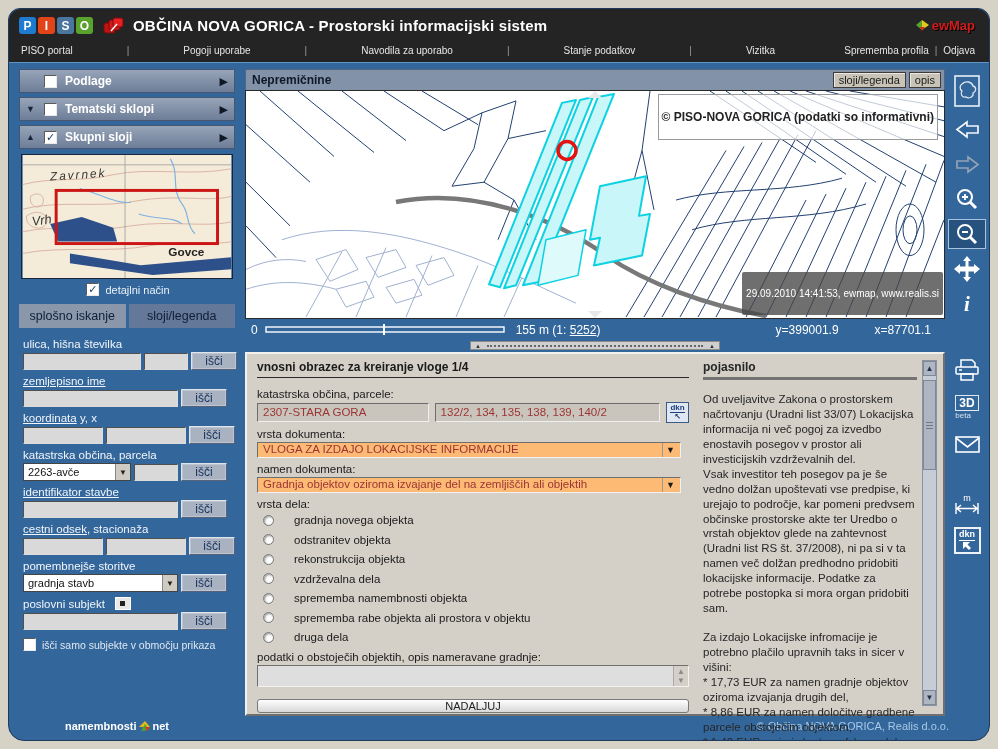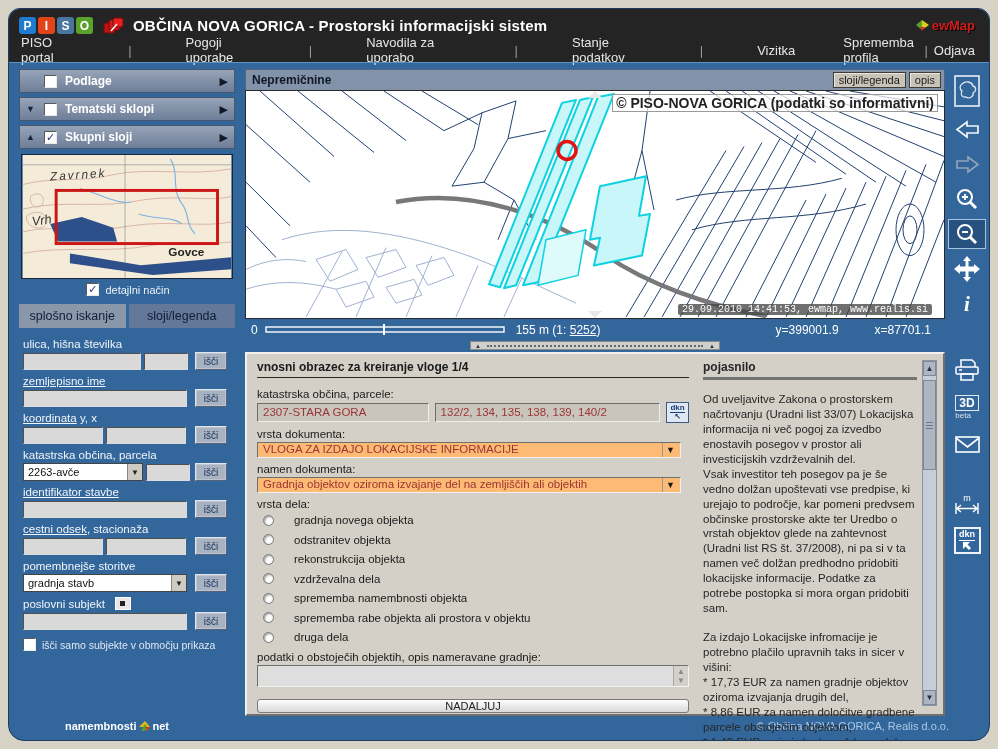--- a/index.html
+++ b/index.html
@@ -15,21 +15,21 @@
   .logo { display: flex; gap: 2px; margin-right: 6px; }
   .logo .lt { width: 17px; height: 17px; border-radius: 3px; color: #fff; font-weight: bold;
               font-size: 12px; display: flex; align-items: center; justify-content: center; }
   .lt-p { background: #1f7bd0; } .lt-i { background: #e04418; }
   .lt-s { background: #49759e; } .lt-o { background: #59a22b; }
   .docsicon { margin: 0 8px 0 4px; }
   .apptitle { color: #fff; font-weight: bold; font-size: 15px; letter-spacing: .2px; }
   .ewmap { margin-left: auto; display: flex; align-items: center; gap: 3px; }
   .ewmap .bt { color: #d21c1c; font-weight: bold; font-size: 13px; text-shadow: 1px 1px 0 #000; }
   .menurow { height: 20px; display: flex; align-items: center; padding: 0 14px 4px 12px;
-             font-size: 13px; color: #e6e6e6; gap: 48px; }
+             font-size: 10px; color: #e6e6e6; gap: 48px; }
   .menurow .mi { cursor: pointer; }
   .menurow .sep { color: #9a9a9a; padding: 0 6px; }
   .menuright { margin-left: auto; display: flex; align-items: center; }
 
   
   .content { flex: 1; display: flex; padding: 6px 0 0 8px; border-top: 1px solid #5e93c6; min-height: 0; }
 
   
   .sidebar { width: 222px; flex: none; }
   .panelrow { height: 24px; margin: 0 4px 4px 2px; display: flex; align-items: center;
@@ -50,22 +50,22 @@
   .tab.active { background: #8a97ab; }
   .tab.inactive { background: #64789a; margin-left: 3px; }
 
   .sfield { margin: 0 12px 5px 6px; }
   .sfield .lab { font-size: 11.5px; color: #f2f6fb; margin-bottom: 2px; }
   .sfield .lab .lnk { text-decoration: underline; cursor: pointer; }
   .frow { display: flex; gap: 3px; align-items: center; }
   .tin { background: #d9d9d9; border: 1px solid; border-color: #4f4f4f #dcdcdc #dcdcdc #4f4f4f;
          height: 17px; font-size: 11px; padding: 0 3px; color: #222; font-family: inherit; }
   .w118 { width: 118px; } .w44 { width: 44px; } .w80 { width: 80px; } .w164 { width: 164px; }
-  .find { width: 32px; height: 18px; background: #a9b2c0; border: 1px solid;
-          border-color: #dfe5ec #56627a #56627a #dfe5ec; color: #17335e; font-size: 10px;
+  .find { width: 46px; height: 18px; background: #a9b2c0; border: 1px solid;
+          border-color: #dfe5ec #56627a #56627a #dfe5ec; color: #17335e; font-size: 12px;
           display: flex; align-items: center; justify-content: center; cursor: pointer;
           box-shadow: inset 0 0 0 1px rgba(255,255,255,.25); flex: none; margin-left: auto; }
   .scombo { display: flex; align-items: center; height: 18px; background: #fff;
             border: 1px solid #444; font-size: 11px; color: #111; padding-left: 4px; }
   .scombo .val { flex: 1; } 
   .scombo .sarrow { width: 15px; height: 100%; background: #cfcbc3; border-left: 1px solid #888;
                     display: flex; align-items: center; justify-content: center; font-size: 8px; color: #222; }
   .subjicon { width: 16px; height: 13px; background: #e8e8e8; border: 1px solid #fff;
               display: inline-flex; align-items: center; justify-content: center; margin-left: 10px; }
   .subjicon::after { content: ""; width: 5px; height: 5px; background: #222; }
@@ -74,24 +74,24 @@
   
   .main { width: 700px; flex: none; margin-left: 6px; display: flex; flex-direction: column; min-height: 0; }
   .maphead { height: 21px; background: #8292a8; border: 1px solid #55657d; border-bottom: none;
              display: flex; align-items: center; padding: 0 3px 0 6px; }
   .maphead .mt { font-size: 12px; font-weight: bold; color: #101826; }
   .mapbtns { margin-left: auto; display: flex; gap: 3px; }
   .mapbtn { background: #c9c3b7; border: 1px solid #3c3c3c; font-size: 11px; color: #1a1a1a;
             padding: 1px 5px; cursor: pointer; box-shadow: inset 1px 1px 0 #ece8df; }
   .mapwrap { position: relative; height: 229px; background: #fff; border: 1px solid #2a2a2a; overflow: hidden; }
   .mapwrap svg.mapsvg { position: absolute; inset: 0; width: 100%; height: 100%; }
-  .watermark { position: absolute; top: 3px; right: 6px; font-size: 14px; font-weight: bold; color: #222;
-               background: rgba(255,255,255,.72); border: 1px solid #9a9a9a; padding: 0 3px; }
-  .stamp { position: absolute; bottom: 3px; right: 12px; font-size: 10px; color: #fff;
-           background: rgba(70,70,70,.78); padding: 0 4px; border-radius: 2px; font-family: Liberation Mono, monospace; }
+  .watermark { position: absolute; top: 3px; right: 6px; font-size: 12px; font-weight: bold; color: #222;
+               background: rgba(255,255,255,.72); border: 1px solid #9a9a9a; padding: 15px 3px; }
+  .stamp { position: absolute; bottom: 3px; right: 1px; font-size: 10px; color: #fff;
+           background: rgba(70,70,70,.78); padding: 16px 4px; border-radius: 2px; }
   .notch-t { position: absolute; top: 0; left: 50%; margin-left: -7px; width: 0; height: 0;
              border-left: 7px solid transparent; border-right: 7px solid transparent; border-bottom: 7px solid #e8e8e8; }
   .notch-b { position: absolute; bottom: 0; left: 50%; margin-left: -7px; width: 0; height: 0;
              border-left: 7px solid transparent; border-right: 7px solid transparent; border-top: 7px solid #e8e8e8; }
   .scalerow { height: 22px; display: flex; align-items: center; color: #fff; font-size: 12px; padding: 0 6px; }
   .scalerow .zero { margin-right: 6px; }
   .scalerow .stext { margin-left: 8px; }
   .scalerow .slink { text-decoration: underline; cursor: pointer; }
   .coords { margin-left: auto; display: flex; gap: 36px; padding-right: 8px; }
   .splitrow { height: 9px; display: flex; justify-content: center; }

